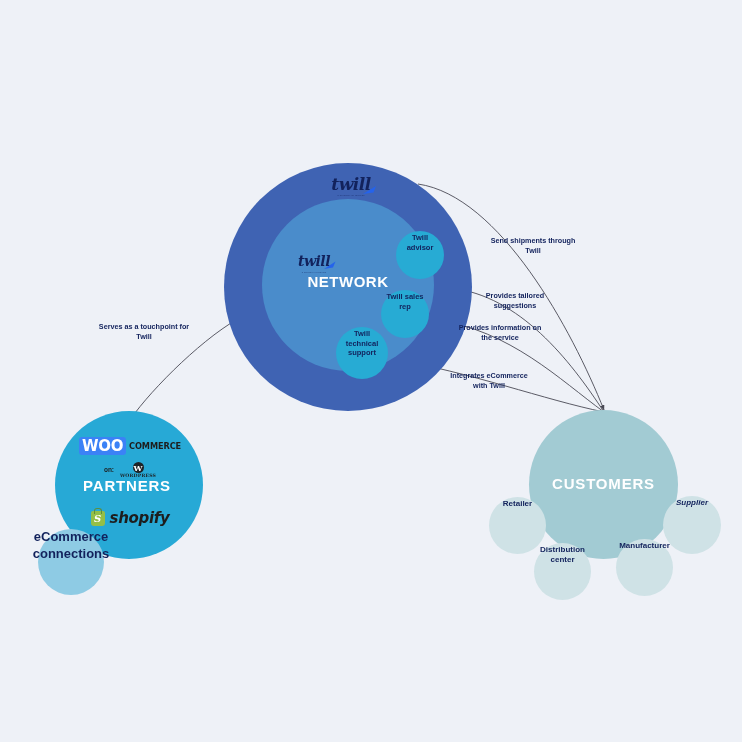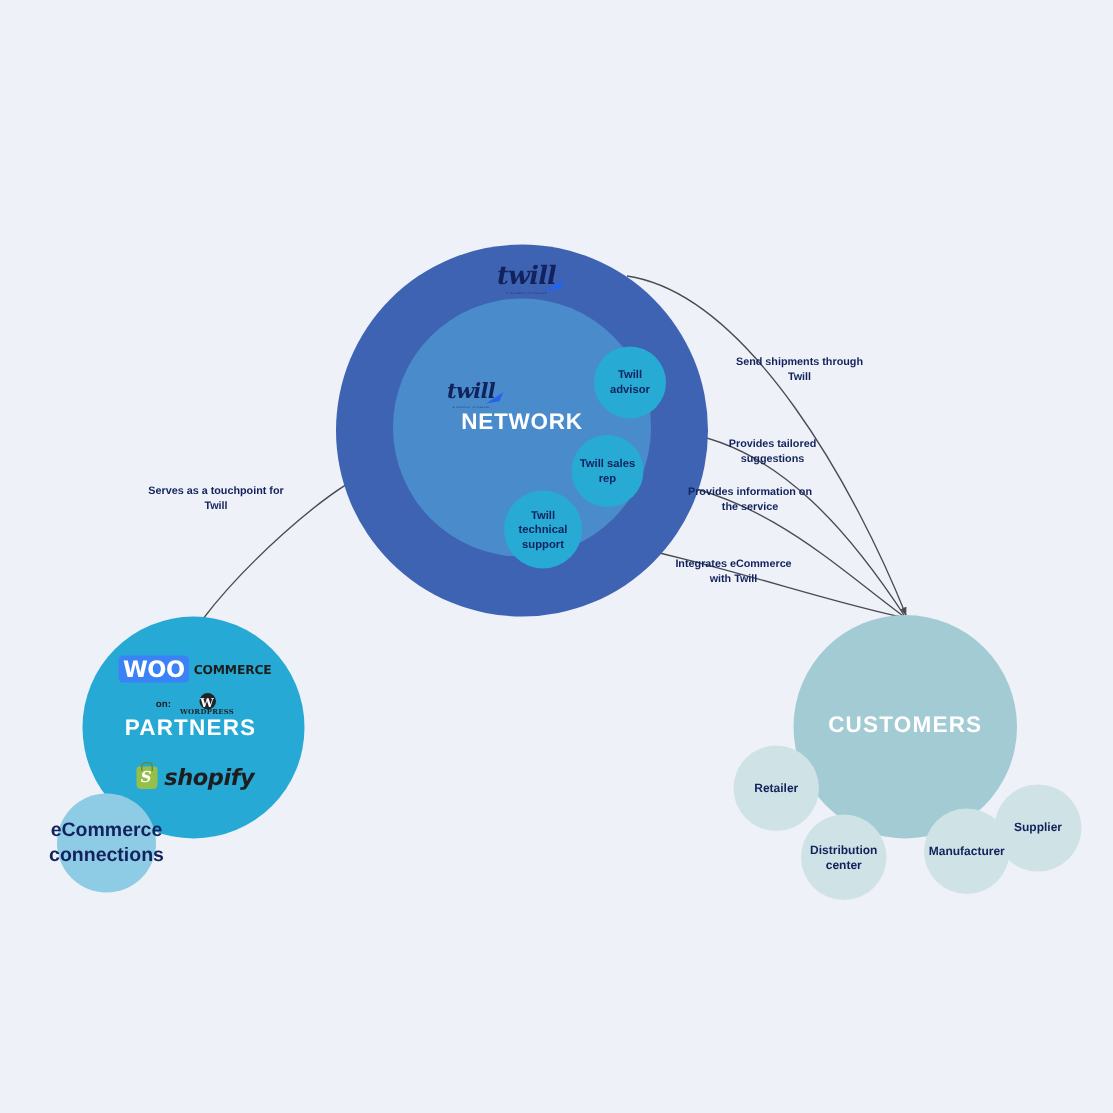--- a/index.html
+++ b/index.html
@@ -16,21 +16,20 @@
   #canvas {
     position: relative;
     width: 742px;
     height: 742px;
   }
   .circle {
     position: absolute;
     border-radius: 50%;
     box-sizing: border-box;
     display: flex;
-    align-items: center;
     justify-content: center;
     text-align: center;
   }
   
   #network-outer {
     left: 224px; top: 163px;
     width: 248px; height: 248px;
     background: #3f63b3;
   }
   #network-inner {
@@ -253,21 +252,21 @@
   }
   .cust-sat {
     background: #cfe2e6;
     color: #12225c;
     font-size: 8px;
     font-weight: 700;
     line-height: 1.25;
     padding: 2px;
   }
   #sat-retailer      { left: 489px; top: 497px; width: 57px; height: 57px; }
-  #sat-supplier      { left: 663px; top: 523px; width: 58px; height: 58px; }
+  #sat-supplier      { left: 663px; top: 496px; width: 58px; height: 58px; font-style: italic; }
   #sat-distribution  { left: 534px; top: 543px; width: 57px; height: 57px; }
   #sat-manufacturer  { left: 616px; top: 539px; width: 57px; height: 57px; }
 
   
   .conn-label {
     position: absolute;
     color: #12225c;
     font-size: 7.2px;
     font-weight: 700;
     line-height: 1.35;

